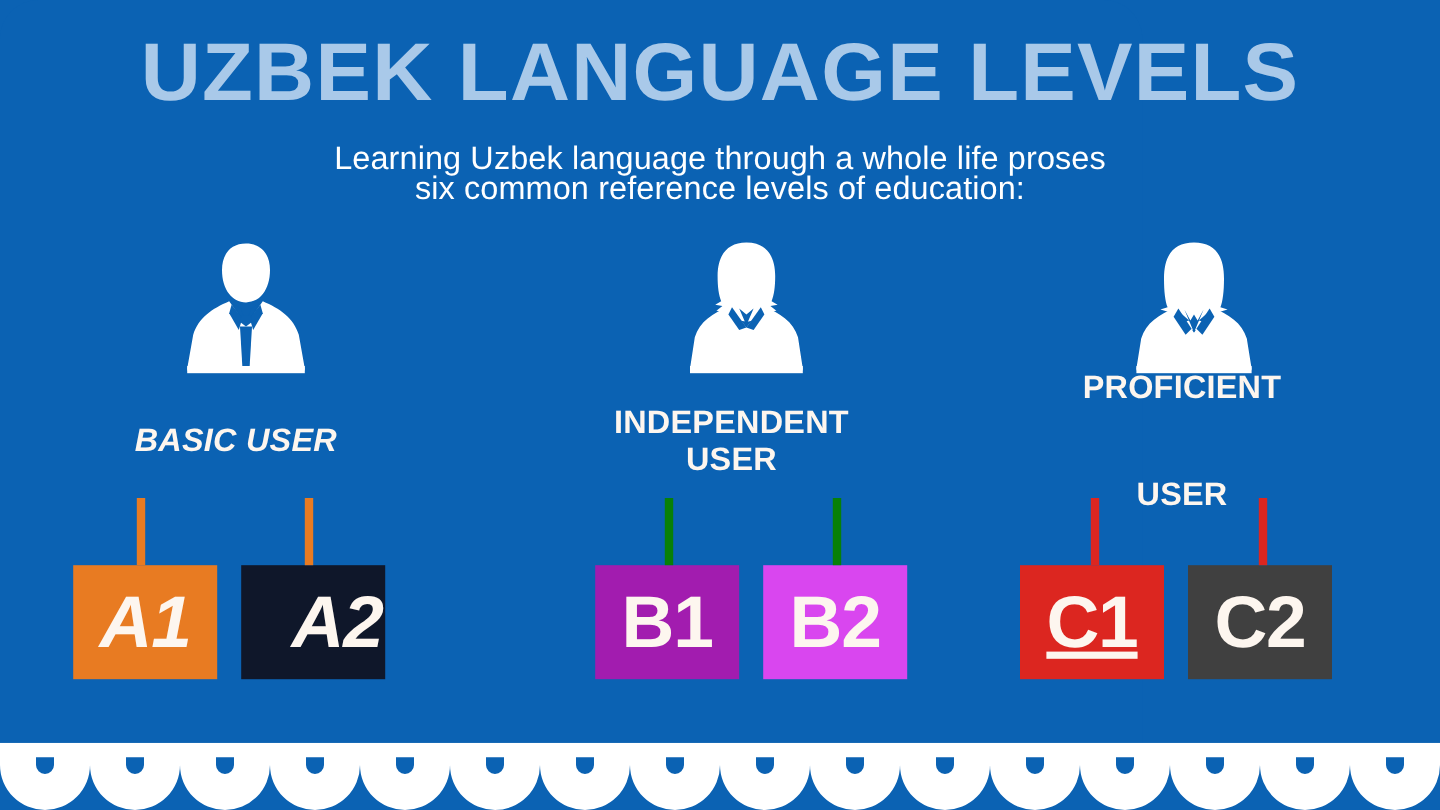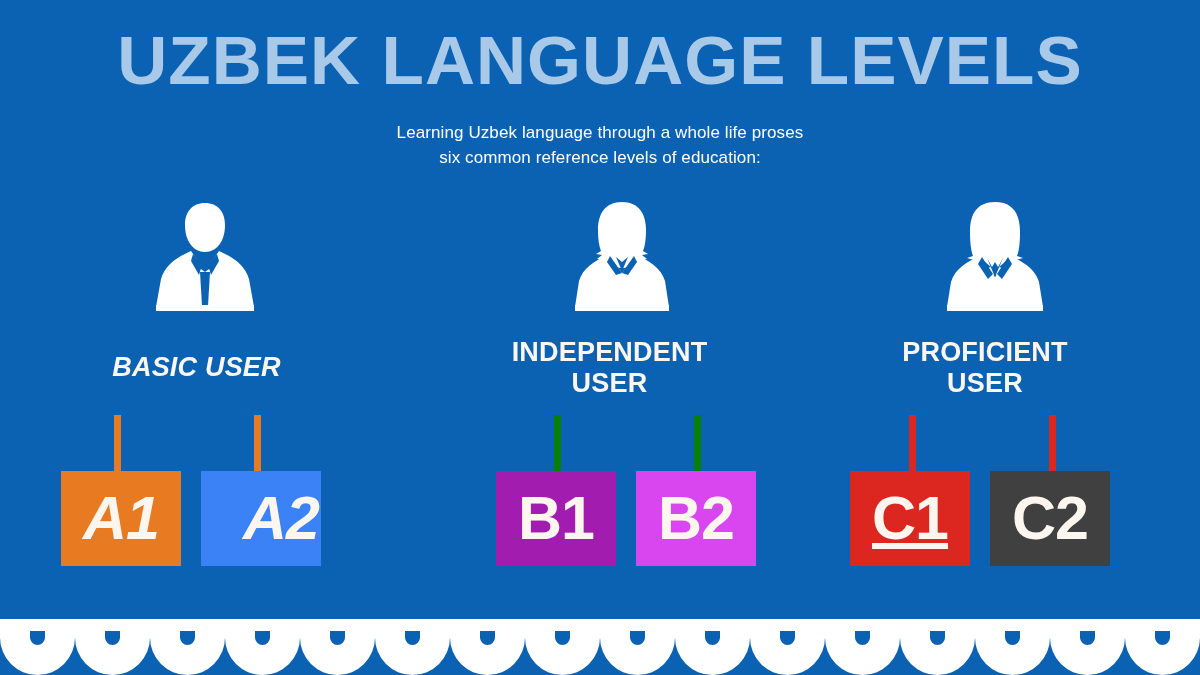--- a/index.html
+++ b/index.html
@@ -27,21 +27,21 @@
     letter-spacing:1px;
     line-height:1.0;
     transform:scaleX(1.02);
     white-space:nowrap;
   }
   .subtitle {
     position:absolute;
     top:120px; left:0; width:1200px;
     text-align:center;
     color:#ffffff;
-    font-size:17px;
+    font-size:27px;
     font-weight:normal;
     line-height:25px;
     letter-spacing:0.1px;
   }
   .subtitle .ln { display:block; }
 
   
   .col {
     position:absolute;
     top:195px;
@@ -69,21 +69,21 @@
     text-align:center;
     color:#fdf6ef;
     font-size:27px;
     font-weight:bold;
     line-height:31px;
     letter-spacing:0.2px;
     padding:0 6px;
   }
   .col-0 .parent-box { width:283px; }
   .col-1 .parent-box { width:275px; }
-  .col-2 .parent-box { width:280px; }
+  .col-2 .parent-box { width:280px;gap:29px; }
 
   
   .connectors {
     position:relative;
     height:56px;
   }
   .connectors .vline {
     position:absolute;
     top:0;
     width:7px;
@@ -155,21 +155,21 @@
 
     <div class="parent-box">BASIC USER</div>
 
     <div class="connectors">
       <div class="vline" style="left:59px;background:#e87b22;"></div>
       <div class="vline" style="left:199px;background:#e87b22;"></div>
     </div>
 
     <div class="children">
       <div class="child-box" style="background:#e87b22;">A1</div>
-      <div class="child-box" style="background:#3b82f6;padding-left:40px;">A2</div>
+      <div class="child-box" style="background:#0f172a;padding-left:40px;">A2</div>
     </div>
   </div>
 
   <div class="col col-1">
 
     <div class="icon-wrap">
       <svg width="104" height="112" viewBox="0 0 104 112" aria-hidden="true">
 
         <path fill="#ffffff" d="M52 1 C35 1 28 13 28 29 c0 9 1 16 3 21 l-5 3 6 1 -5 4 7 1 -3 4 8 -1 c4 3 8 5 13 5 s9 -2 13 -5 l8 1 -3 -4 7 -1 -5 -4 6 -1 -5 -3 c2 -5 3 -12 3 -21 C76 13 69 1 52 1z"></path>
 

